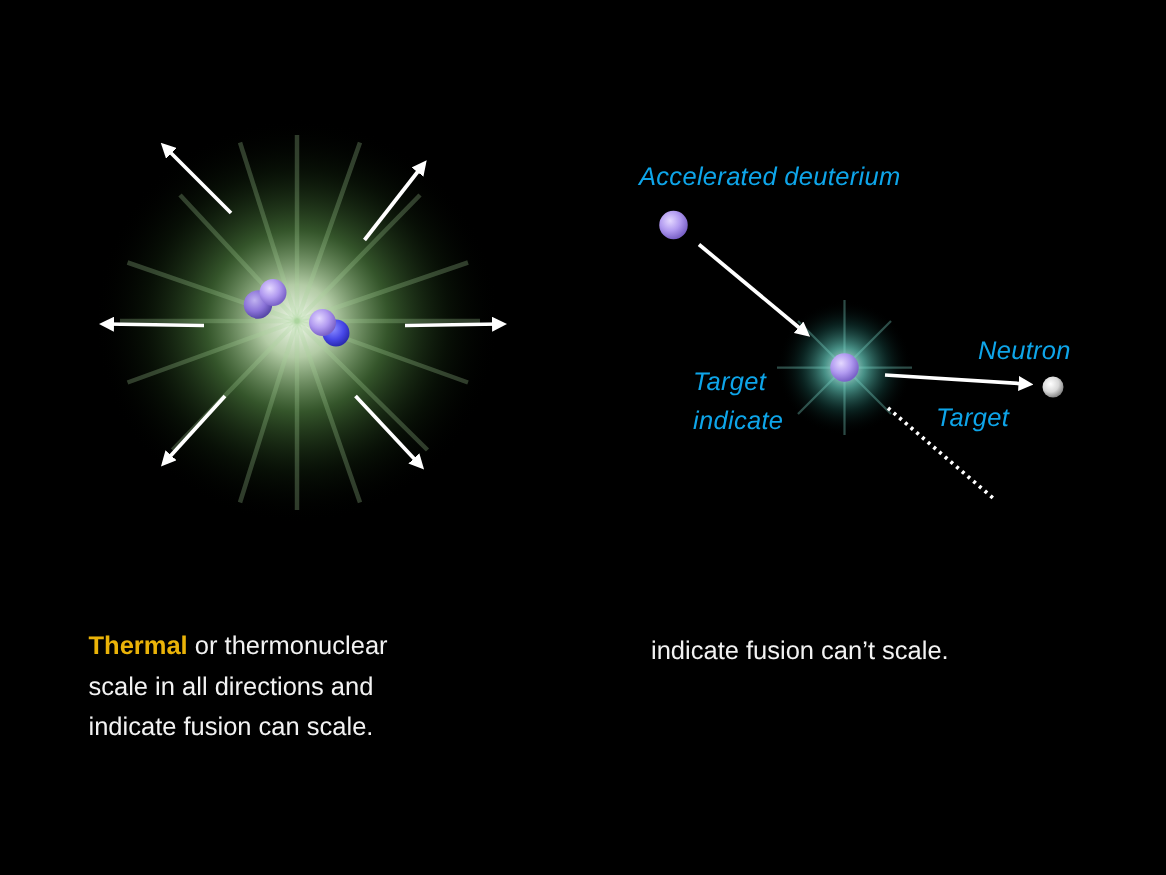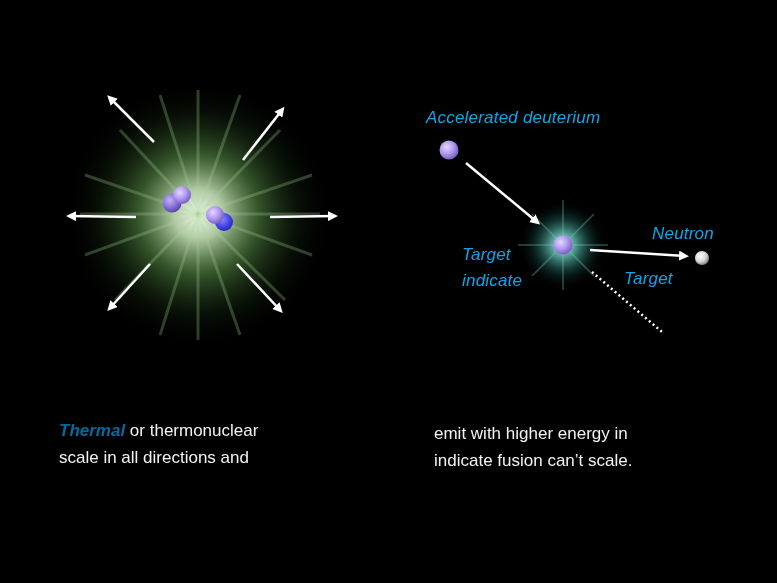--- a/index.html
+++ b/index.html
@@ -1,20 +1,20 @@
 <!DOCTYPE html>
 <html><head>
 <meta charset="utf-8">
 <style>
   html, body { margin:0; padding:0; background:#000; }
   body { width:777px; height:583px; position:relative; overflow:hidden; font-family:"Liberation Sans", sans-serif; color:#fff; }
   .svgwrap { position:absolute; left:0; top:0; width:777px; height:583px; }
   .label { position:absolute; font-style:italic; font-size:17px; color:#0ea5e9; letter-spacing:0.2px; }
   .caption { position:absolute; font-size:17px; line-height:27px; color:#f2f2f2; }
-  .caption b { font-weight:bold; color:#0369a1;font-style:italic; }
+  .caption b { font-weight:bold; color:#eab308; }
 </style>
 </head>
 <body>
 
 <svg class="svgwrap" viewBox="0 0 777 583" xmlns="http://www.w3.org/2000/svg">
   <defs>
     <radialGradient id="gGlow" cx="50%" cy="50%" r="50%">
       <stop offset="0%" stop-color="#f4fbef" stop-opacity="1"></stop>
       <stop offset="18%" stop-color="#c7e2b8" stop-opacity="0.9"></stop>
       <stop offset="45%" stop-color="#5f9a4d" stop-opacity="0.55"></stop>
@@ -119,18 +119,18 @@
 
 <div class="label" style="left:426px; top:108px;">Accelerated deuterium</div>
 <div class="label" style="left:462px; top:245px;">Target</div>
 <div class="label" style="left:462px; top:271px;">indicate</div>
 <div class="label" style="left:652px; top:224px;">Neutron</div>
 <div class="label" style="left:624px; top:269px;">Target</div>
 
 <div class="caption" style="left:59px; top:417px; width:300px;">
   <div><b>Thermal</b><span> or thermonuclear</span></div>
   <div>scale in all directions and</div>
+  <div>indicate fusion can scale.</div>
 </div>
 
 <div class="caption" style="left:434px; top:420px; width:300px;">
-  <div>emit with higher energy in</div>
   <div>indicate fusion can’t scale.</div>
 </div>
 
 </body></html>

